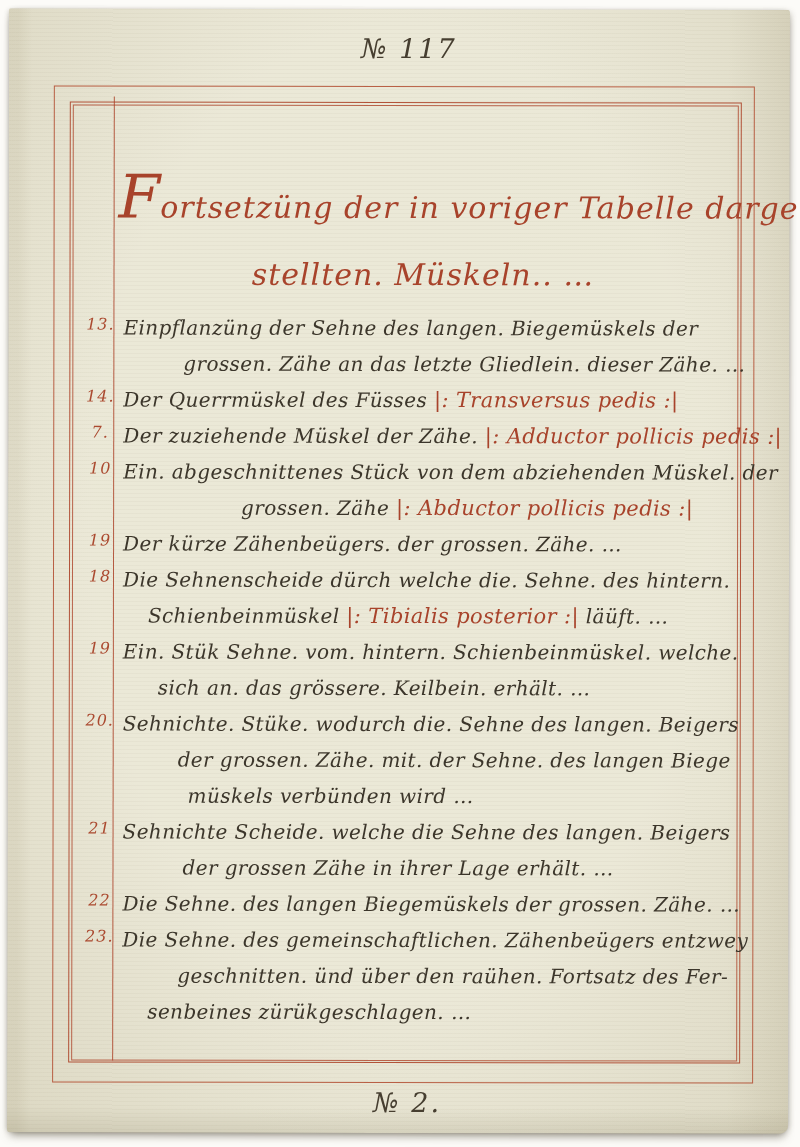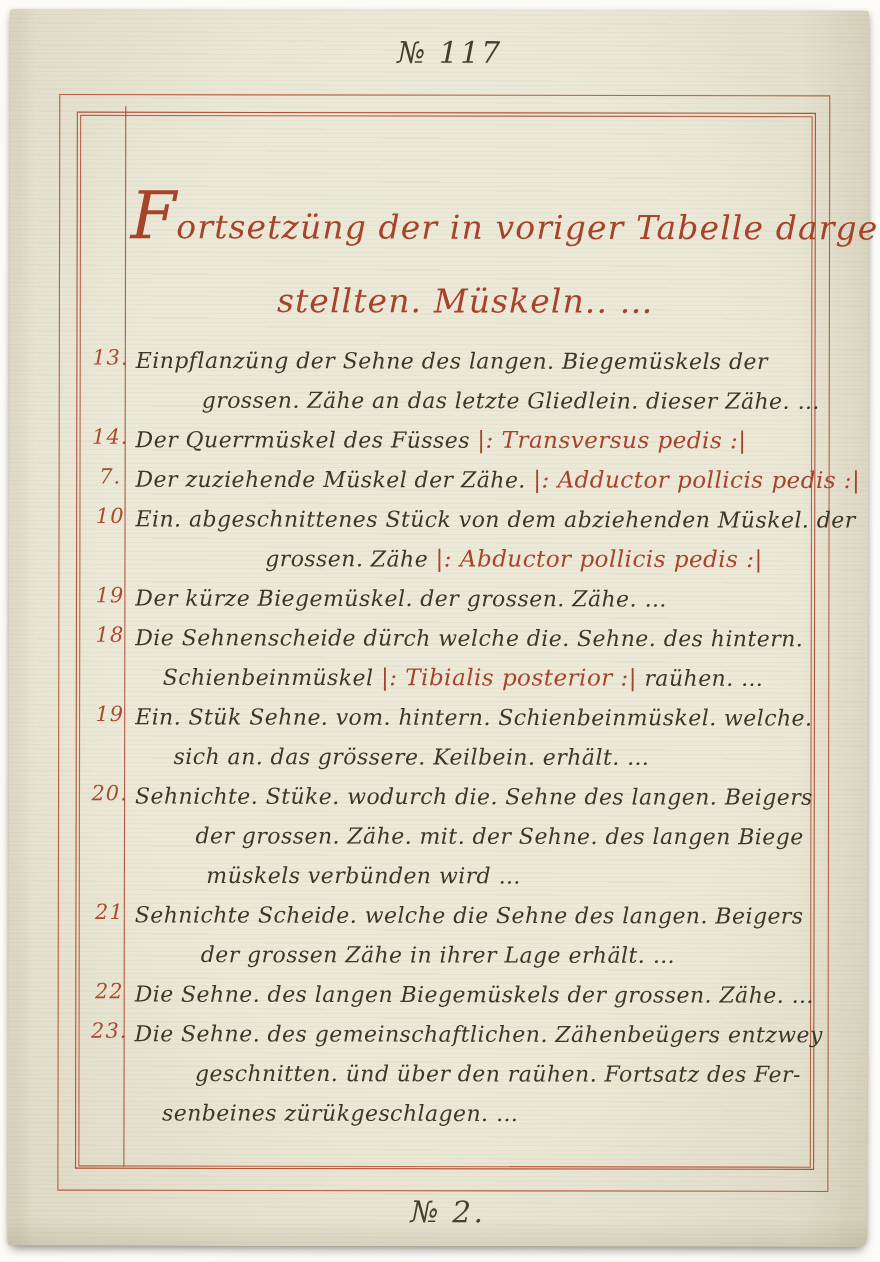--- a/index.html
+++ b/index.html
@@ -62,21 +62,21 @@
   .title-line1{font-size:30px;line-height:76px;letter-spacing:1px;white-space:nowrap;}
   .title-line1::first-letter{font-size:2.0em;letter-spacing:0;}
   .title-line2{font-size:30px;line-height:58px;letter-spacing:1px;}
   .items{
     position:absolute;left:63px;top:301px;width:682px;
     font-style:italic;font-size:20px;letter-spacing:0.4px;
   }
   .item{position:relative;}
   .item-num{
     position:absolute;left:12px;top:5px;width:34px;text-align:center;
-    color:#ab4a30;font-size:19px;font-style:italic;letter-spacing:1px;
+    color:#ab4a30;font-size:16px;font-style:italic;letter-spacing:1px;
   }
   .hand-line{margin-left:52px;height:36px;line-height:36px;white-space:nowrap;}
   .hand-line .ink-r{font-size:21px;margin-top:27px;}
 </style>
 </head>
 <body>
 
 <div class="paper">
 
   <div class="folio top ink-k">№ 117</div>
@@ -106,26 +106,26 @@
         <div class="item-num">7.</div>
         <div class="hand-line" style="padding-left: 0px;"><span class="ink-k">Der zuziehende Müskel der Zähe. </span><span class="ink-r">|: Adductor pollicis pedis :|</span></div>
       </div>
       <div class="item">
         <div class="item-num">10</div>
         <div class="hand-line" style="padding-left: 0px;"><span class="ink-k">Ein. abgeschnittenes Stück von dem abziehenden Müskel. der</span></div>
         <div class="hand-line" style="padding-left: 118px;"><span class="ink-k">grossen. Zähe </span><span class="ink-r">|: Abductor pollicis pedis :|</span></div>
       </div>
       <div class="item">
         <div class="item-num">19</div>
-        <div class="hand-line" style="padding-left: 0px;"><span class="ink-k">Der kürze Biegemüskel. der grossen. Zähe. …</span></div>
+        <div class="hand-line" style="padding-left: 0px;"><span class="ink-k">Der kürze Zähenbeügers. der grossen. Zähe. …</span></div>
       </div>
       <div class="item">
         <div class="item-num">18</div>
         <div class="hand-line" style="padding-left: 0px;"><span class="ink-k">Die Sehnenscheide dürch welche die. Sehne. des hintern.</span></div>
-        <div class="hand-line" style="padding-left: 25px;"><span class="ink-k">Schienbeinmüskel </span><span class="ink-r">|: Tibialis posterior :|</span><span class="ink-k"> raühen. …</span></div>
+        <div class="hand-line" style="padding-left: 25px;"><span class="ink-k">Schienbeinmüskel </span><span class="ink-r">|: Tibialis posterior :|</span><span class="ink-k"> läüft. …</span></div>
       </div>
       <div class="item">
         <div class="item-num">19</div>
         <div class="hand-line" style="padding-left: 0px;"><span class="ink-k">Ein. Stük Sehne. vom. hintern. Schienbeinmüskel. welche.</span></div>
         <div class="hand-line" style="padding-left: 35px;"><span class="ink-k">sich an. das grössere. Keilbein. erhält. …</span></div>
       </div>
       <div class="item">
         <div class="item-num">20.</div>
         <div class="hand-line" style="padding-left: 0px;"><span class="ink-k">Sehnichte. Stüke. wodurch die. Sehne des langen. Beigers</span></div>
         <div class="hand-line" style="padding-left: 55px;"><span class="ink-k">der grossen. Zähe. mit. der Sehne. des langen Biege</span></div>

